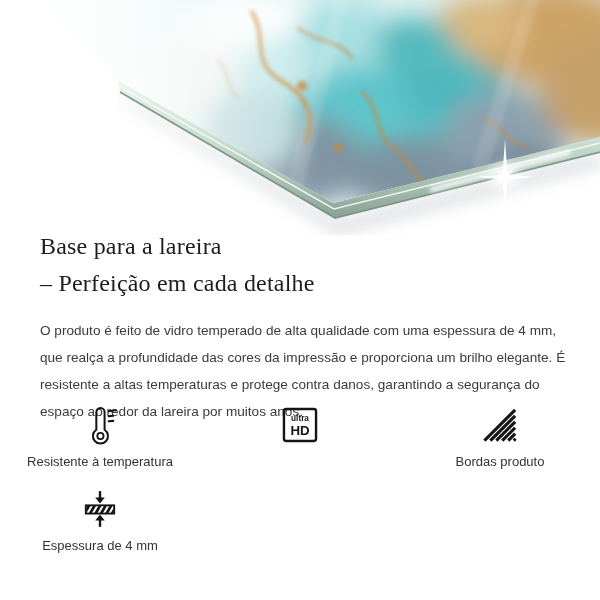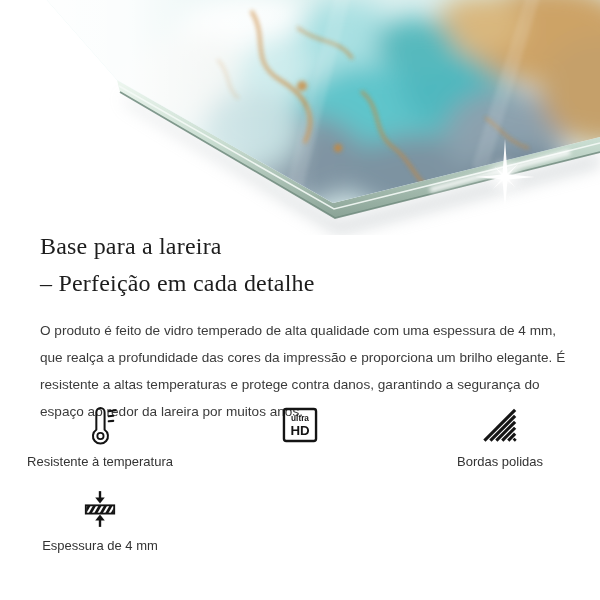--- a/index.html
+++ b/index.html
@@ -146,21 +146,21 @@
       <div class="icon-box">
         <svg viewBox="0 0 48 48" width="44" height="44" stroke="#141414" stroke-width="3.4">
           <line x1="7" y1="41" x2="40.5" y2="7.5"></line>
           <line x1="13.5" y1="41" x2="40.5" y2="14"></line>
           <line x1="20" y1="41" x2="40.5" y2="20.5"></line>
           <line x1="26.5" y1="41" x2="40.5" y2="27"></line>
           <line x1="33" y1="41" x2="40.5" y2="33.5"></line>
           <line x1="39" y1="41" x2="41" y2="39"></line>
         </svg>
       </div>
-      <div class="f-label">Bordas polidas</div>
+      <div class="f-label">Bordas produto</div>
     </div>
 
     <div class="feature">
       <div class="icon-box">
         <svg viewBox="0 0 48 48" width="44" height="44">
           <defs>
               <clipPath id="hatchClip">
                 <rect x="9" y="20.5" width="30" height="8"></rect>
               </clipPath>
             </defs>

